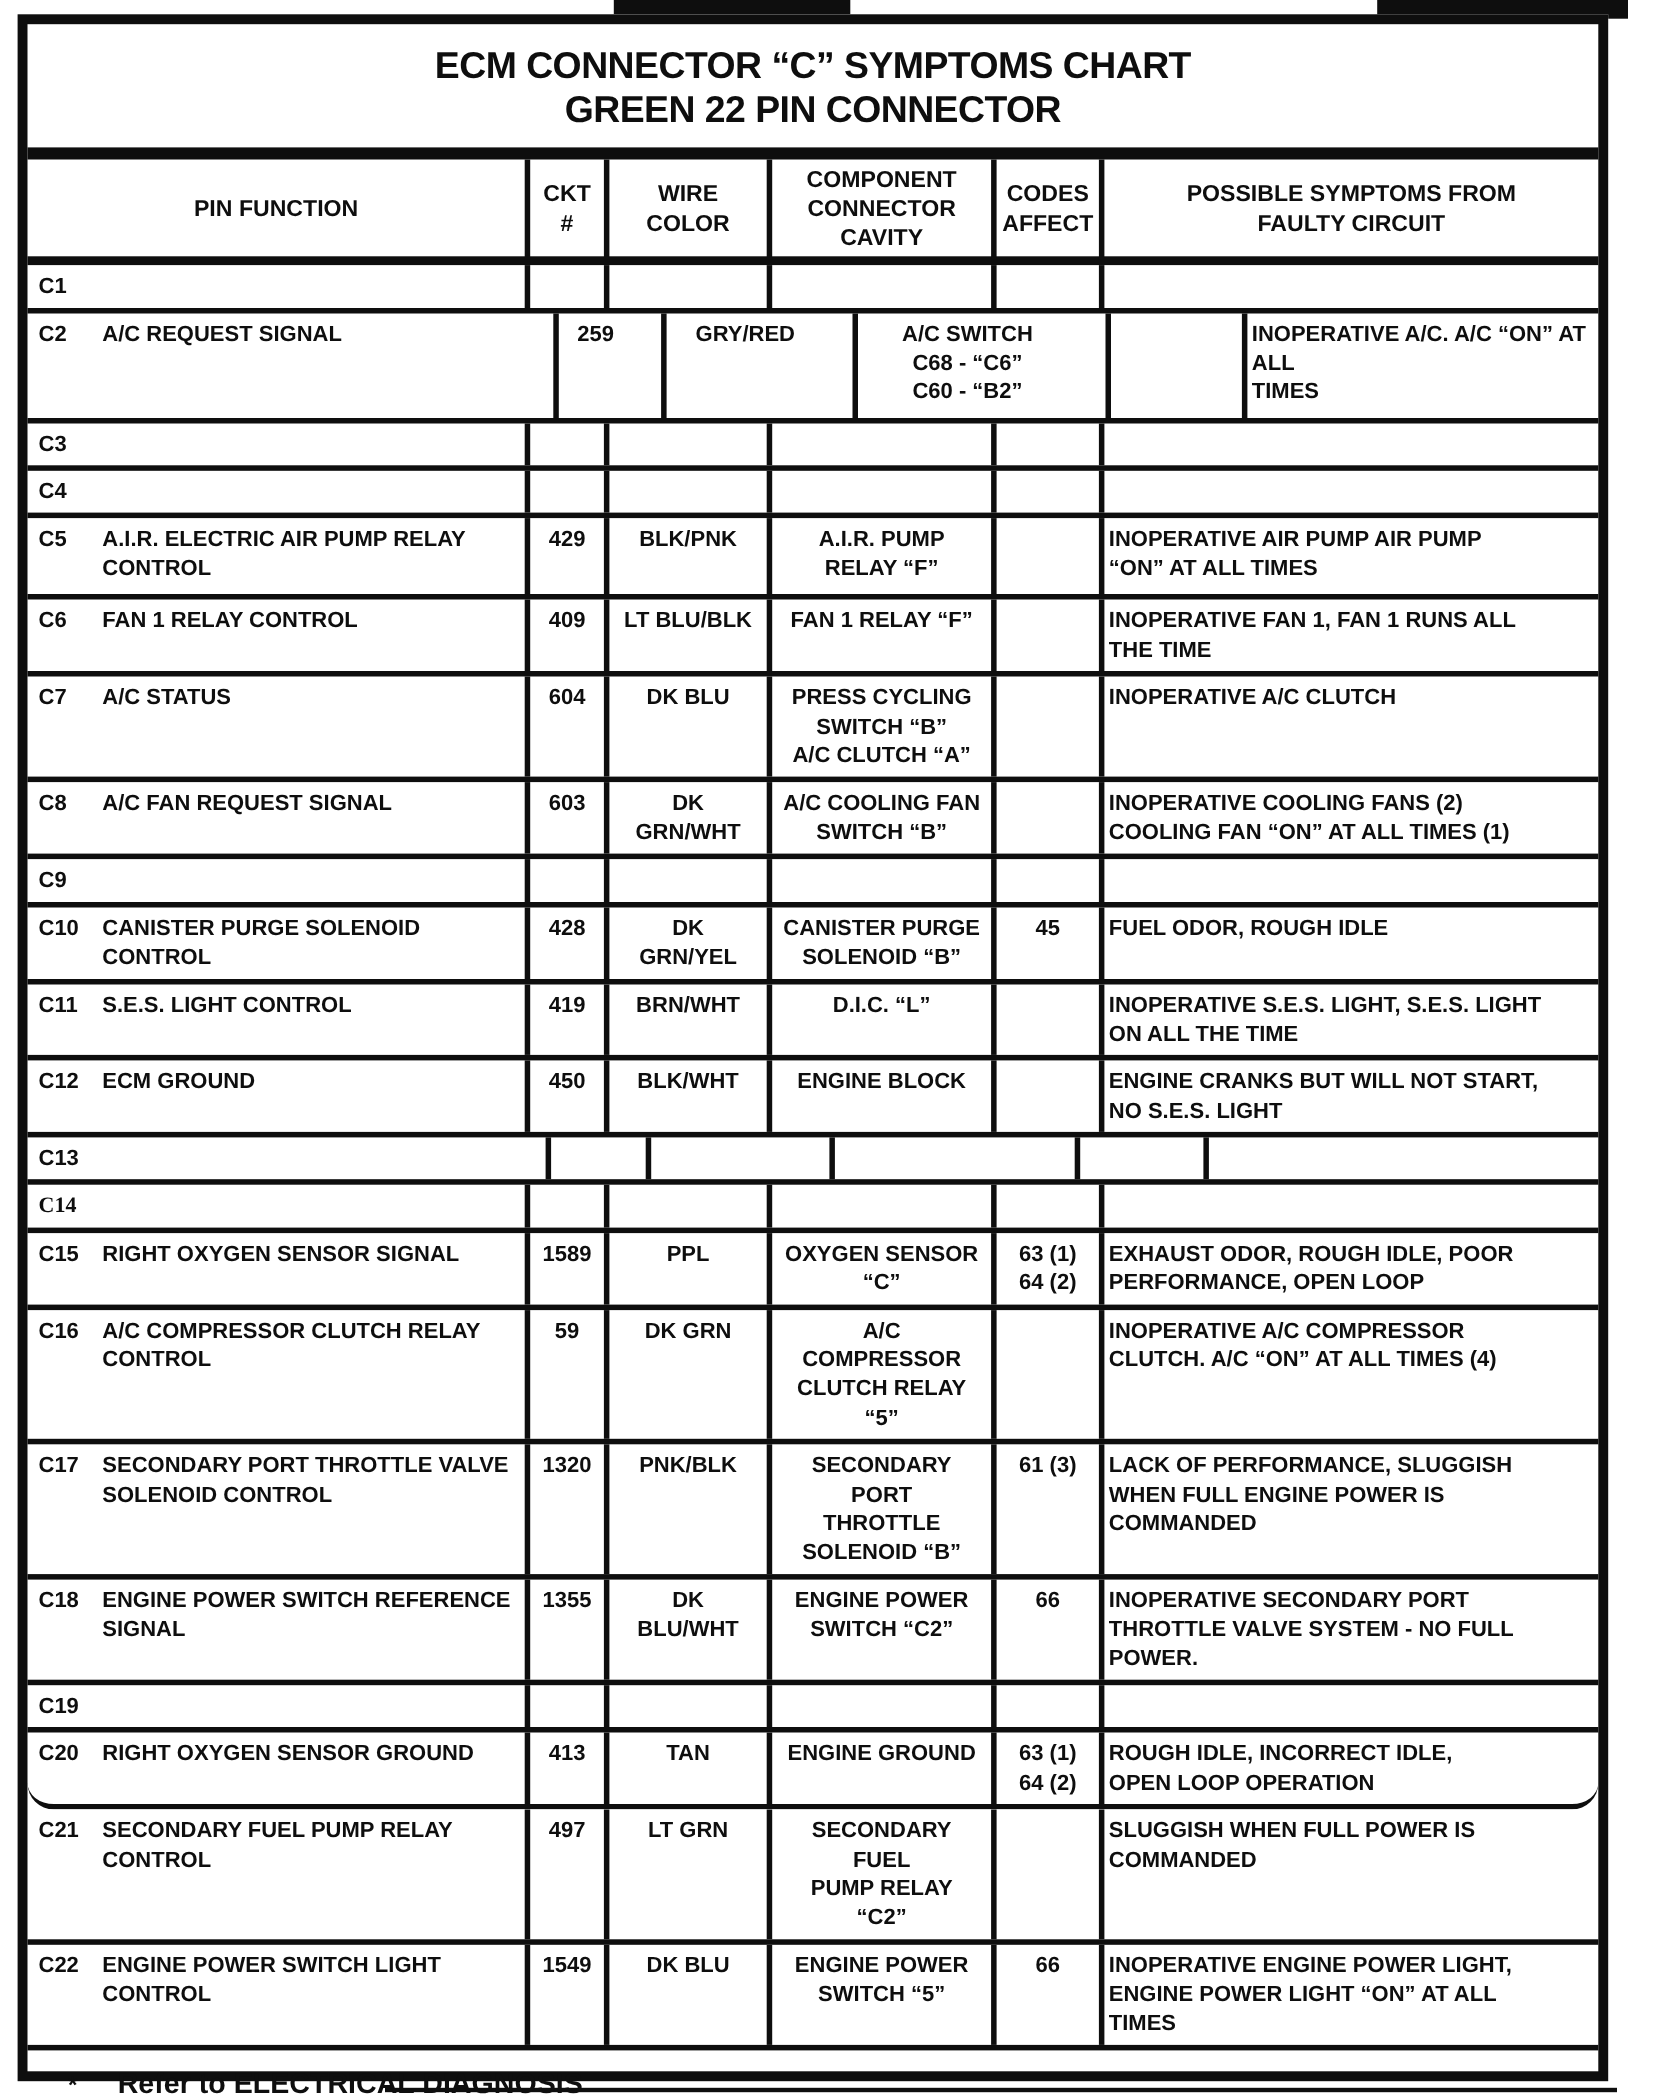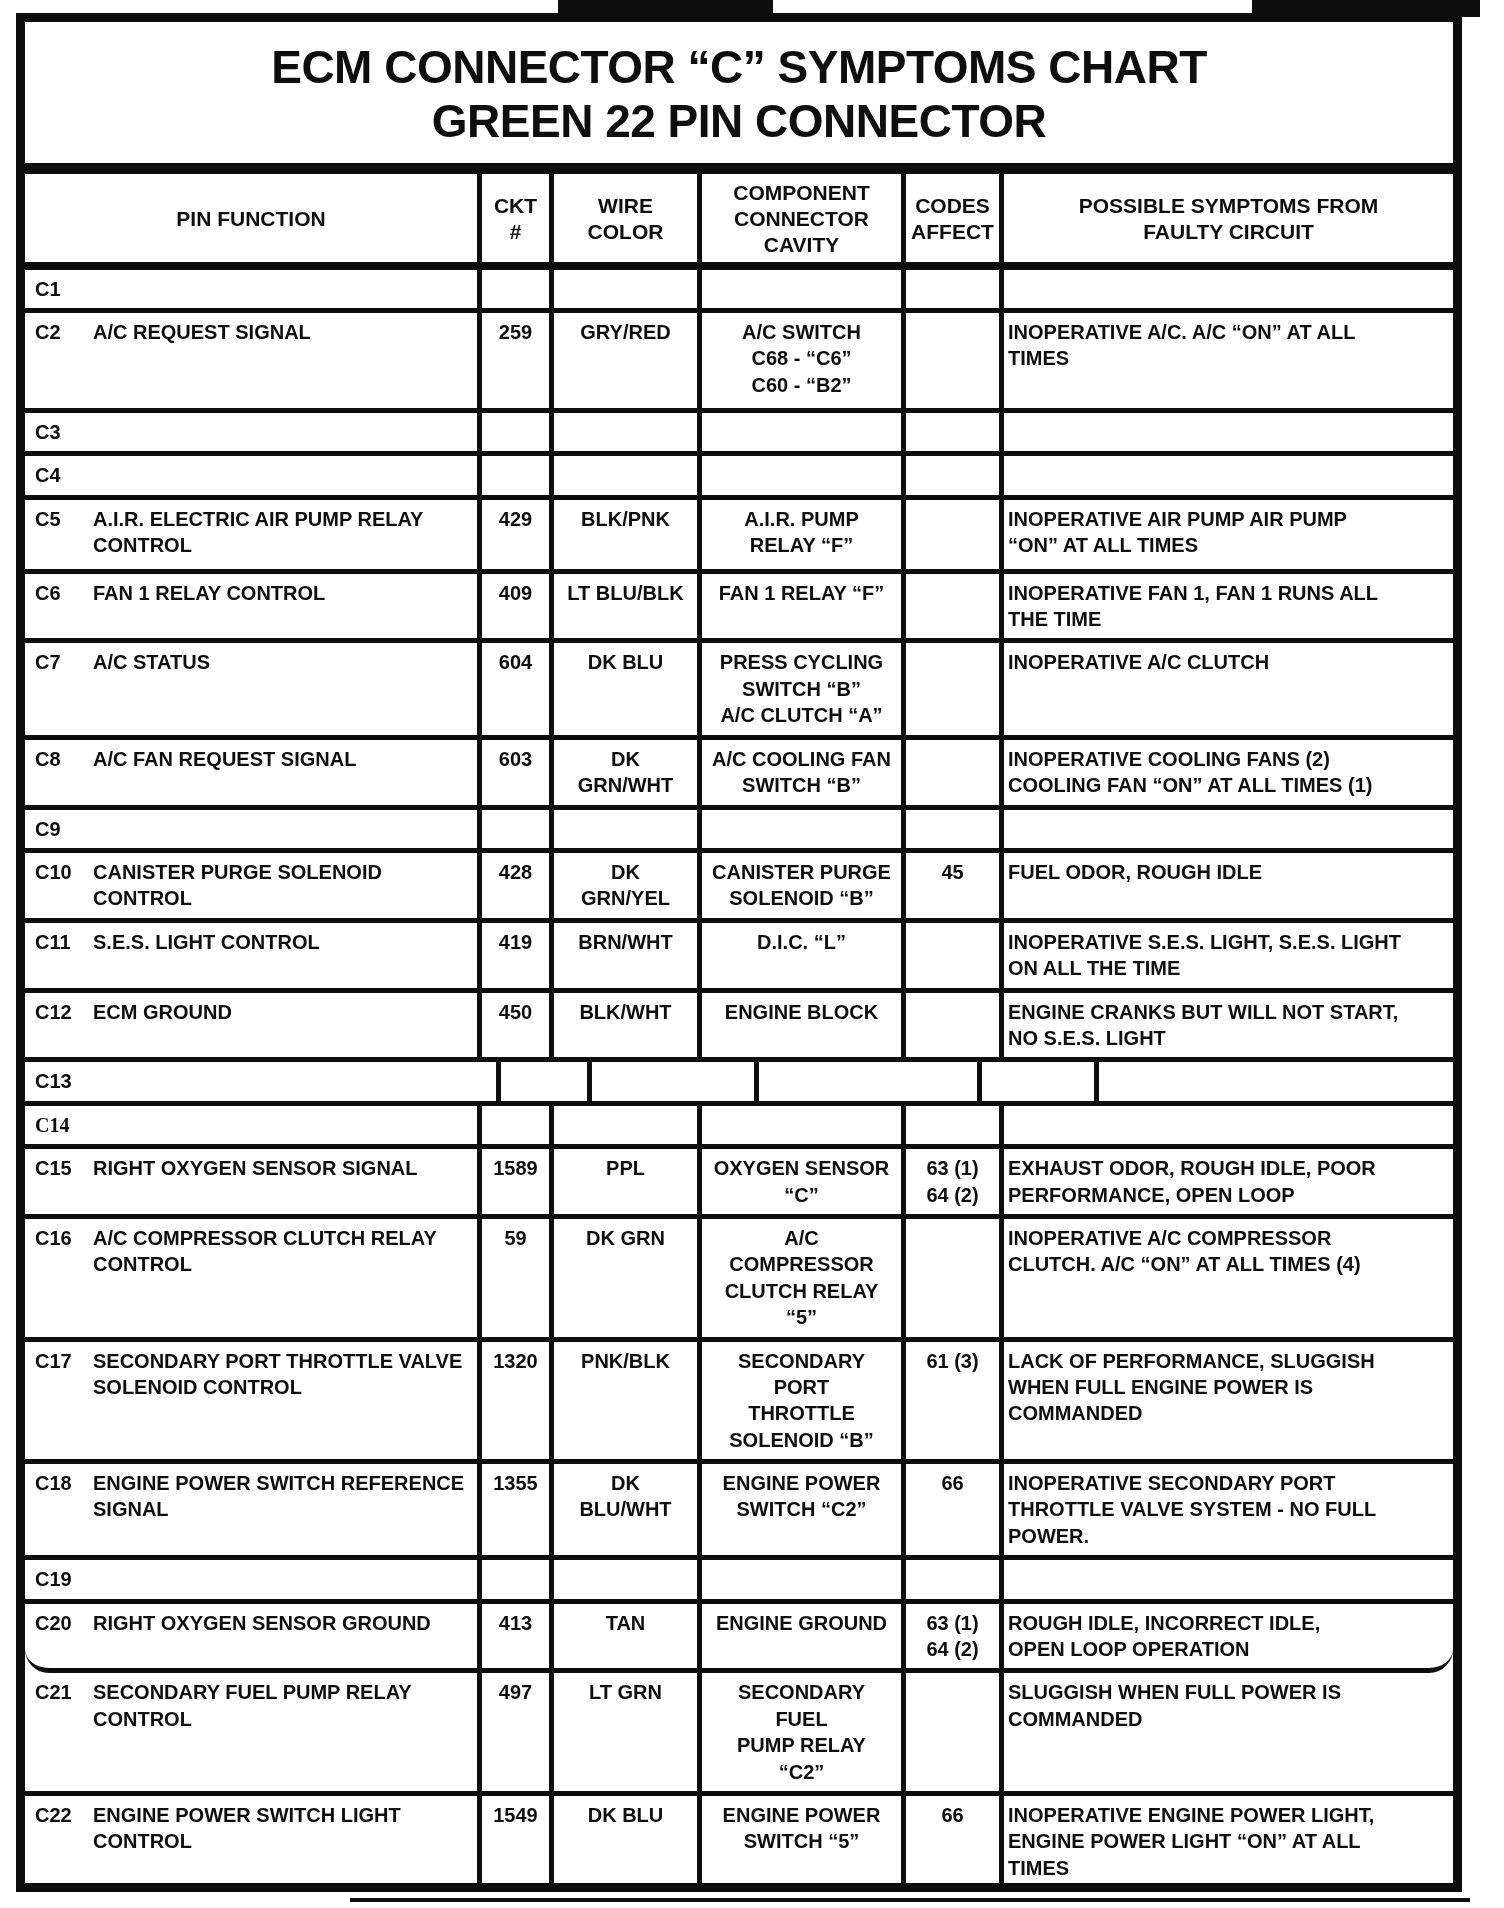--- a/index.html
+++ b/index.html
@@ -10,21 +10,21 @@
   }
   .artifact{position:absolute;background:#0e0e0e;}
   .page-box{
     position:absolute;left:16px;top:13px;width:1446px;height:1879px;
     border:9px solid #0e0e0e;background:#fff;box-sizing:border-box;
     display:flex;flex-direction:column;
   }
   .title-block{
     text-align:center;padding:18px 10px 14px 10px;border-bottom:11px solid #0e0e0e;
   }
-  .title-line{font-size:46px;font-weight:bold;line-height:1.18;letter-spacing:-0.5px;}
+  .title-line{font-size:34px;font-weight:bold;line-height:1.18;letter-spacing:-0.5px;}
   
   .t-row{
     display:grid;
     grid-template-columns:452px 72px 148px 204px 98px 1fr;
     border-bottom:5px solid #0e0e0e;
     box-sizing:border-box;
   }
   .header-row{border-bottom:8px solid #0e0e0e;min-height:96px;}
   .c{
     box-sizing:border-box;border-left:5px solid #0e0e0e;
@@ -36,21 +36,21 @@
     display:flex;align-items:center;justify-content:center;text-align:center;
     font-size:21px;line-height:1.25;
   }
   .c-pin{display:flex;align-items:flex-start;justify-content:flex-end;}
   .pin-id{width:58px;flex-shrink:0;}
   .pin-fn{flex:1;}
   .c-ckt,.c-wire,.c-cavity,.c-codes{text-align:center;}
   .c-symptoms{padding-left:4px;}
   
   #rows .t-row:nth-child(1){min-height:40px;}
-  #rows .t-row:nth-child(2){min-height:100px;}
+  #rows .t-row:nth-child(2){min-height:100px;gap:26px;}
   #rows .t-row:nth-child(3){min-height:40px;}
   #rows .t-row:nth-child(4){min-height:40px;}
   #rows .t-row:nth-child(5){min-height:74px;}
   #rows .t-row:nth-child(6){min-height:60px;}
   #rows .t-row:nth-child(7){min-height:88px;}
   #rows .t-row:nth-child(8){min-height:70px;}
   #rows .t-row:nth-child(9){min-height:40px;}
   #rows .t-row:nth-child(10){min-height:66px;}
   #rows .t-row:nth-child(11){min-height:62px;}
   #rows .t-row:nth-child(12){min-height:64px;}

